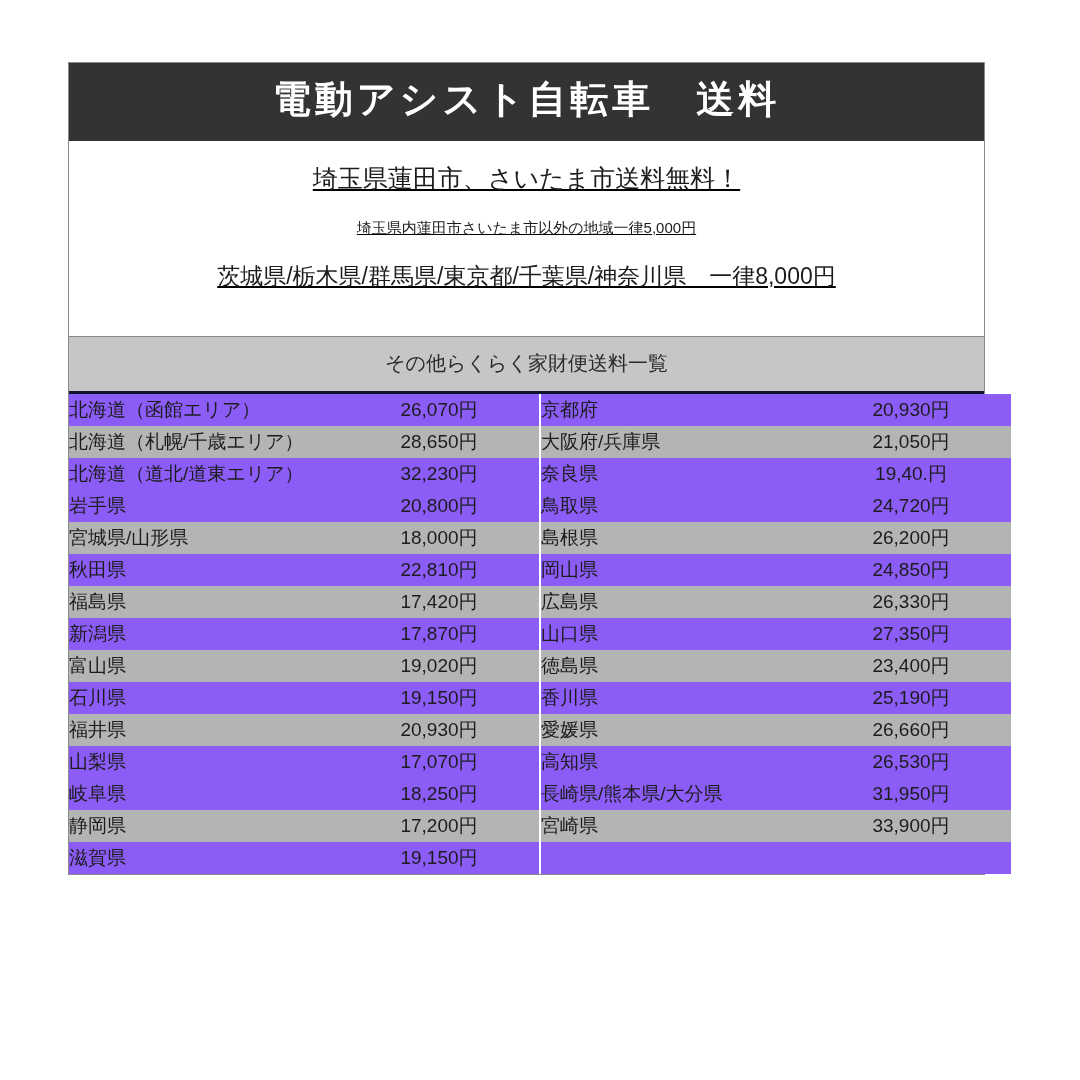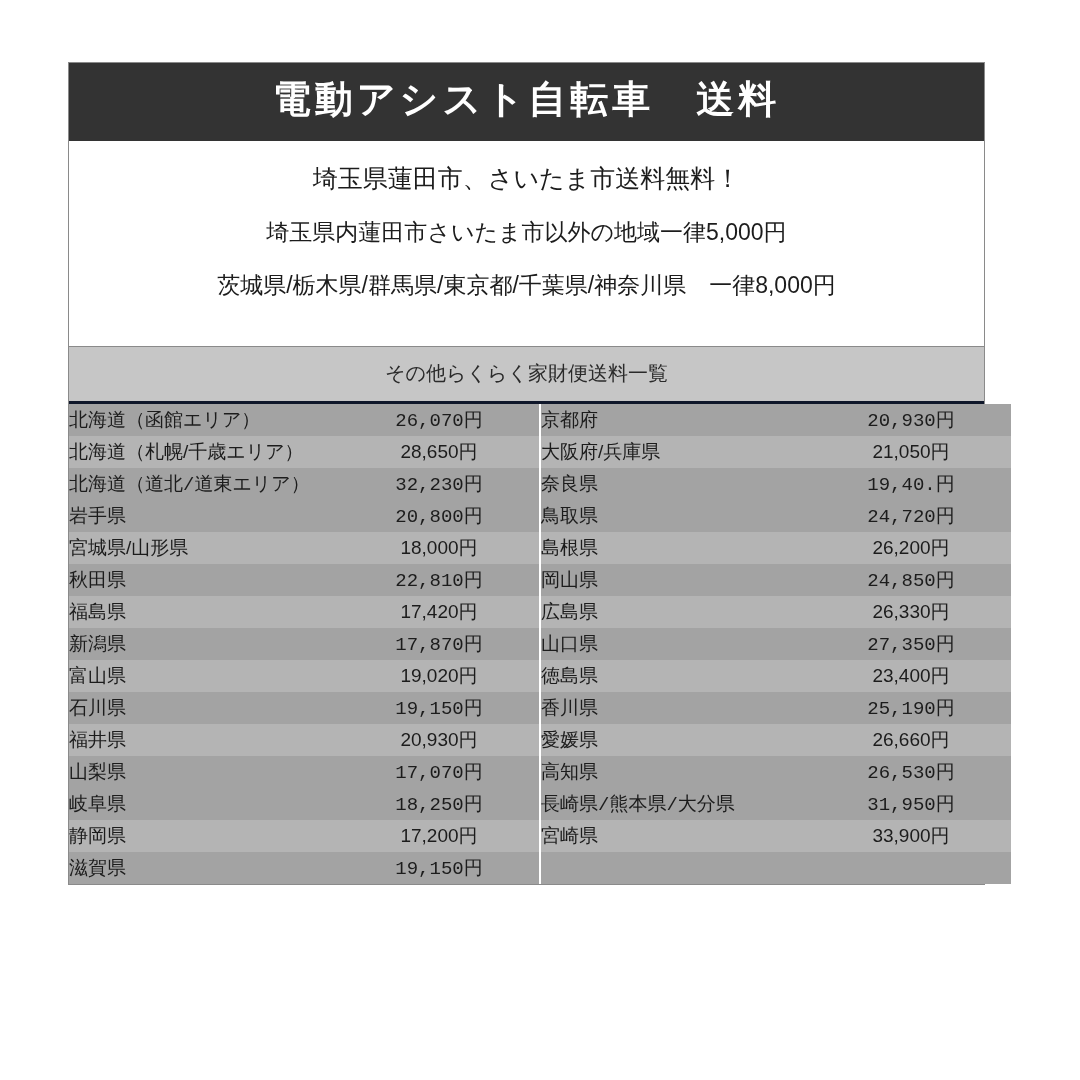--- a/index.html
+++ b/index.html
@@ -36,29 +36,30 @@
     font-size: 38px;
     font-weight: bold;
     line-height: 1.1;
   }
   
   .notices {
     padding: 22px 0 20px 0;
     text-align: center;
     background: #ffffff;
     border-bottom: 1px solid #8a8a8a;
+    text-decoration: underline;
   }
   .notice {
     color: #1c1c1c;
     margin: 0 0 26px 0;
     line-height: 1.2;
   }
   .notice:last-child { }
   .notice-1 { font-size: 25px; }
-  .notice-2 { font-size: 23px; }
+  .notice-2 { font-size: 15px; }
   .notice-3 { font-size: 23px; }
   
   .sub-header {
     background: #c6c6c6;
     color: #2a2a2a;
     text-align: center;
     font-size: 20px;
     padding: 13px 0 14px 0;
     border-bottom: 3px solid #0f172a;
   }
@@ -90,21 +91,21 @@
   }
   td.gap {
     width: 2px;
     background: #ffffff;
     border-left: 1px solid #8a8a8a;
     border-right: 1px solid #8a8a8a;
   }
   tr.row-shade td.region,
   tr.row-shade td.price { background: #b4b4b4; }
   tr.row-plain td.region,
-  tr.row-plain td.price { background: #a3a3a3; font-family: Liberation Mono, monospace; }
+  tr.row-plain td.price { background: #8b5cf6; }
   tr td.empty { background: #ffffff; }
 </style>
 </head>
 <body>
 
 <div id="page">
   <div class="sheet">
 
     <div class="title-bar">電動アシスト自転車　送料</div>
 

